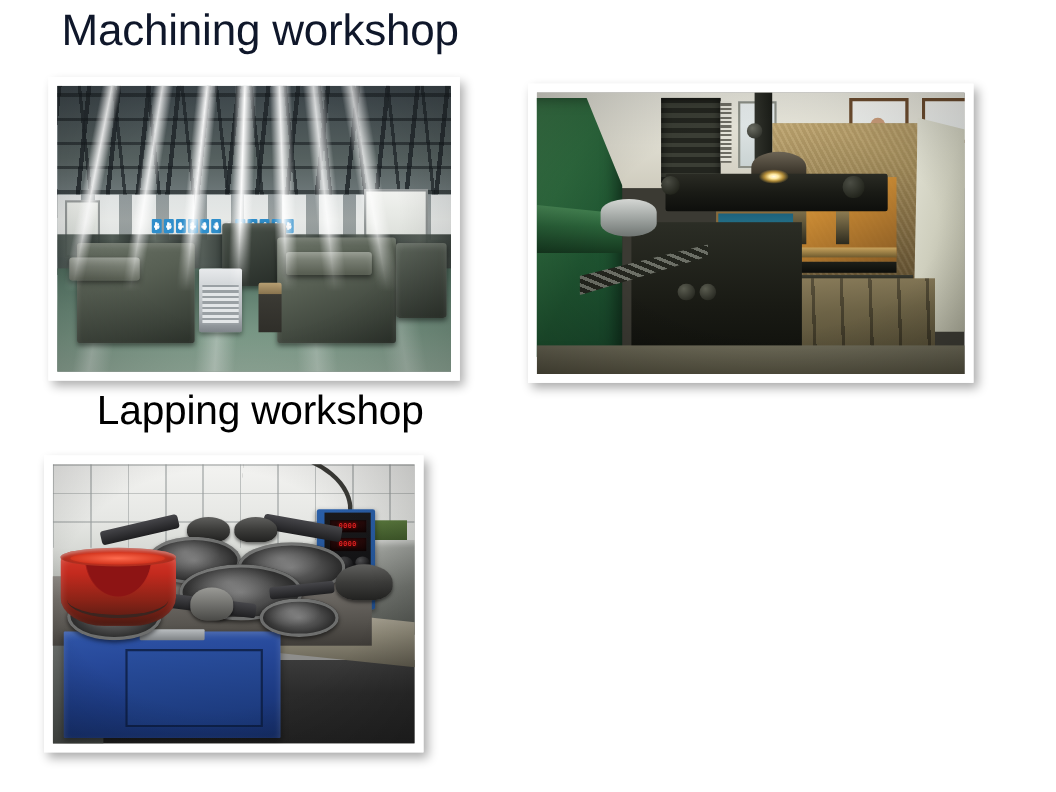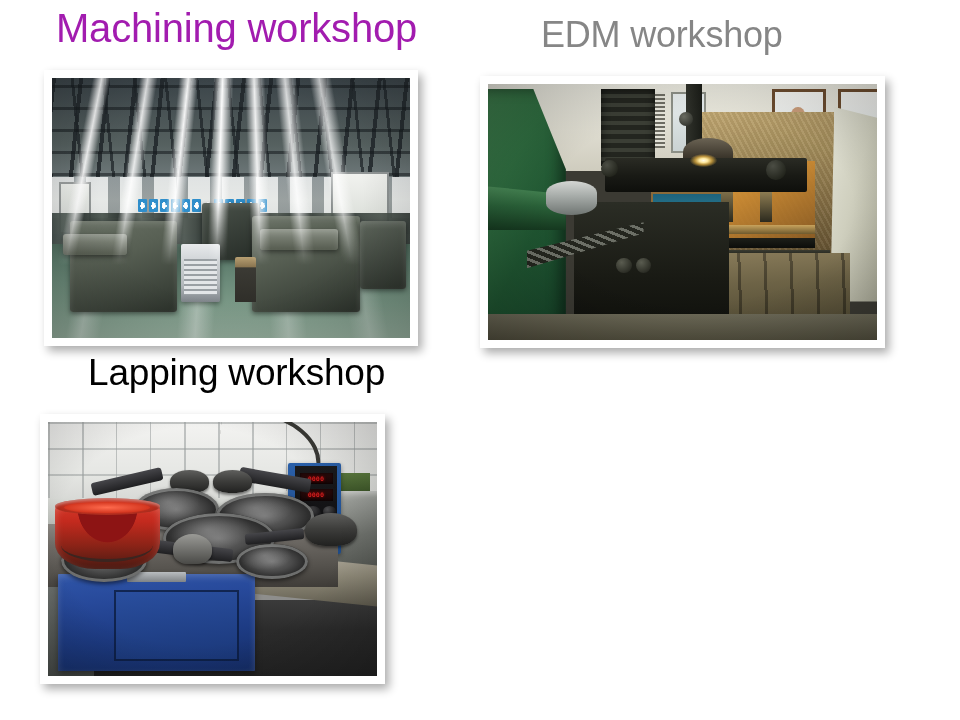--- a/index.html
+++ b/index.html
@@ -500,23 +500,22 @@
   .lp-vignette {
     inset: 0;
     background: radial-gradient(ellipse at 45% 45%, rgba(0,0,0,0) 55%, rgba(0,0,0,0.25) 100%);
   }
 </style>
 </head>
 <body style="background: rgb(255, 255, 255);">
 
 <div class="slide">
 
-  <div class="title" id="title-machining" style="color: #a21caf;">Machining workshop</div>
-
-  <div class="title" id="title-edm" style="color: rgb(134, 134, 134);">EDM workshop</div>
+  <div class="title" id="title-machining" style="color: #0f172a;">Machining workshop</div>
+
 
   <div class="title" id="title-lapping" style="color: rgb(0, 0, 0);">Lapping workshop</div>
 
   <div class="photo" id="photo-machining" aria-label="Wide interior view of a machining workshop hall with steel roof trusses, sunlight beams through skylights, rows of dark green machine tools, a portable cooling unit, a wooden stool and a polished green concrete floor. Blue safety signs with white Chinese characters hang on the far wall.">
     <div class="canvas">
       <div class="layer mw-sky"></div>
       <div class="layer mw-roof"></div>
       <div class="layer mw-farwall"></div>
       <div class="layer mw-windows"></div>
       <div class="layer mw-doorL"></div>

